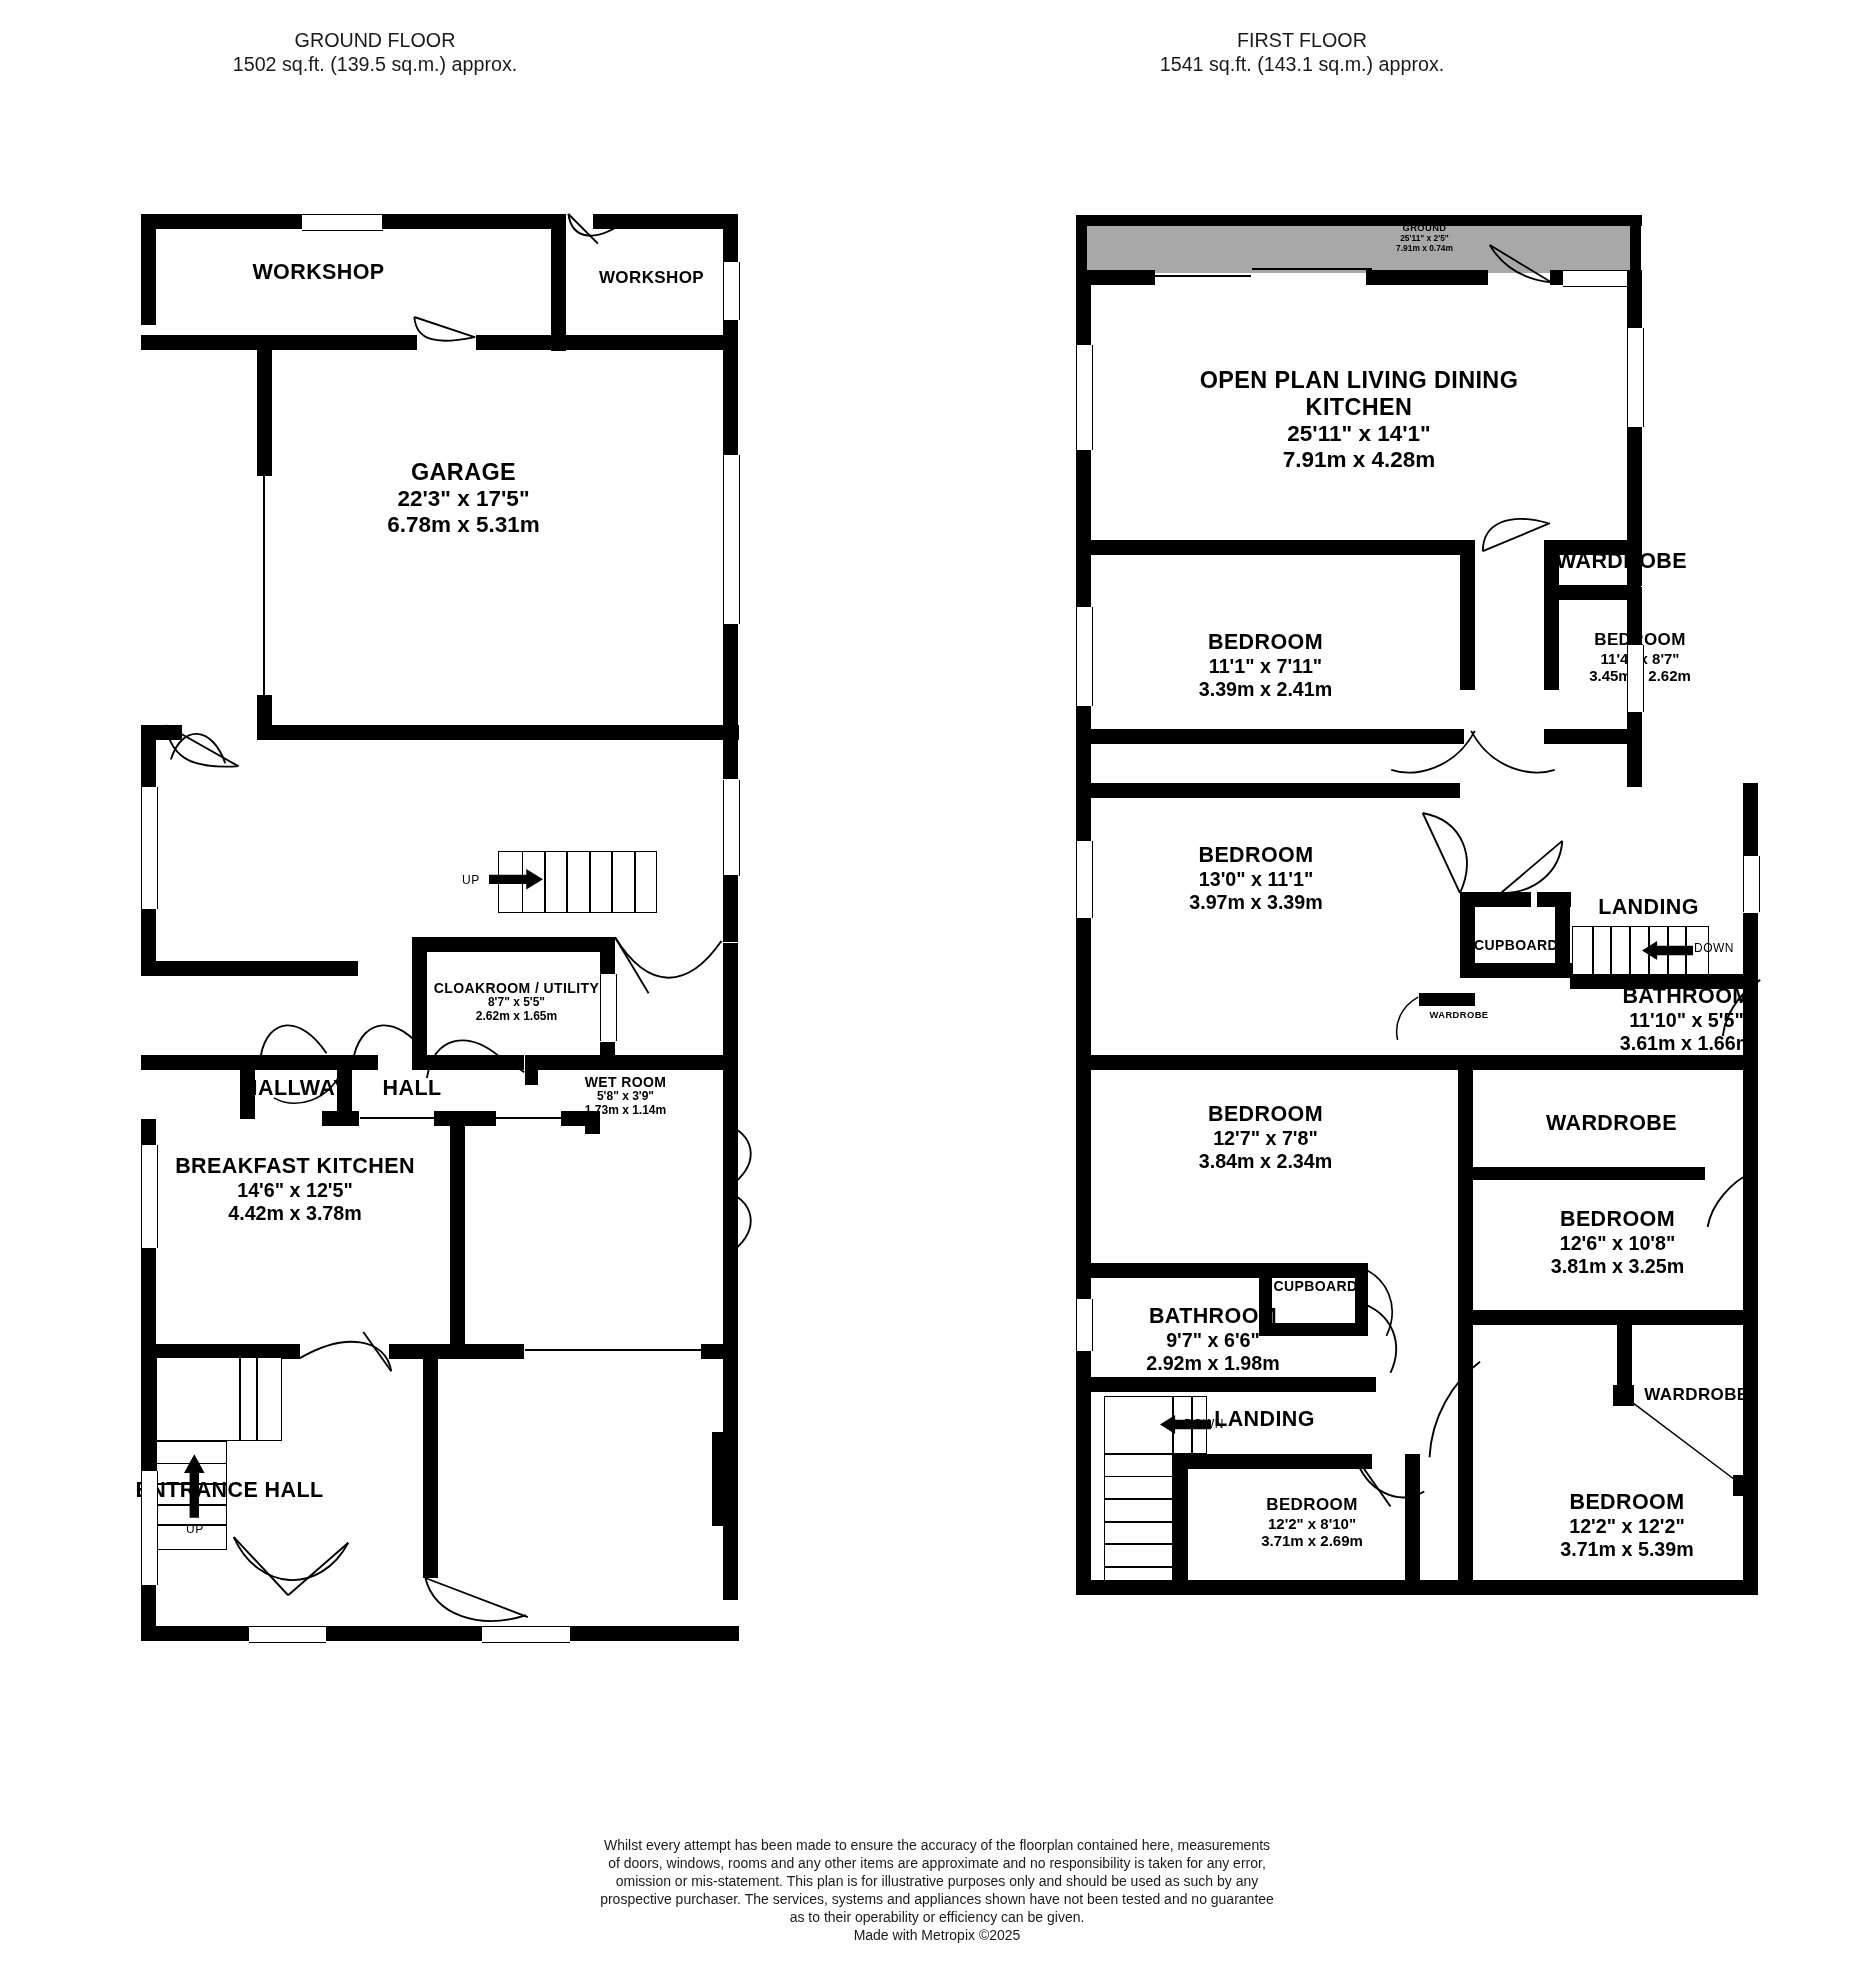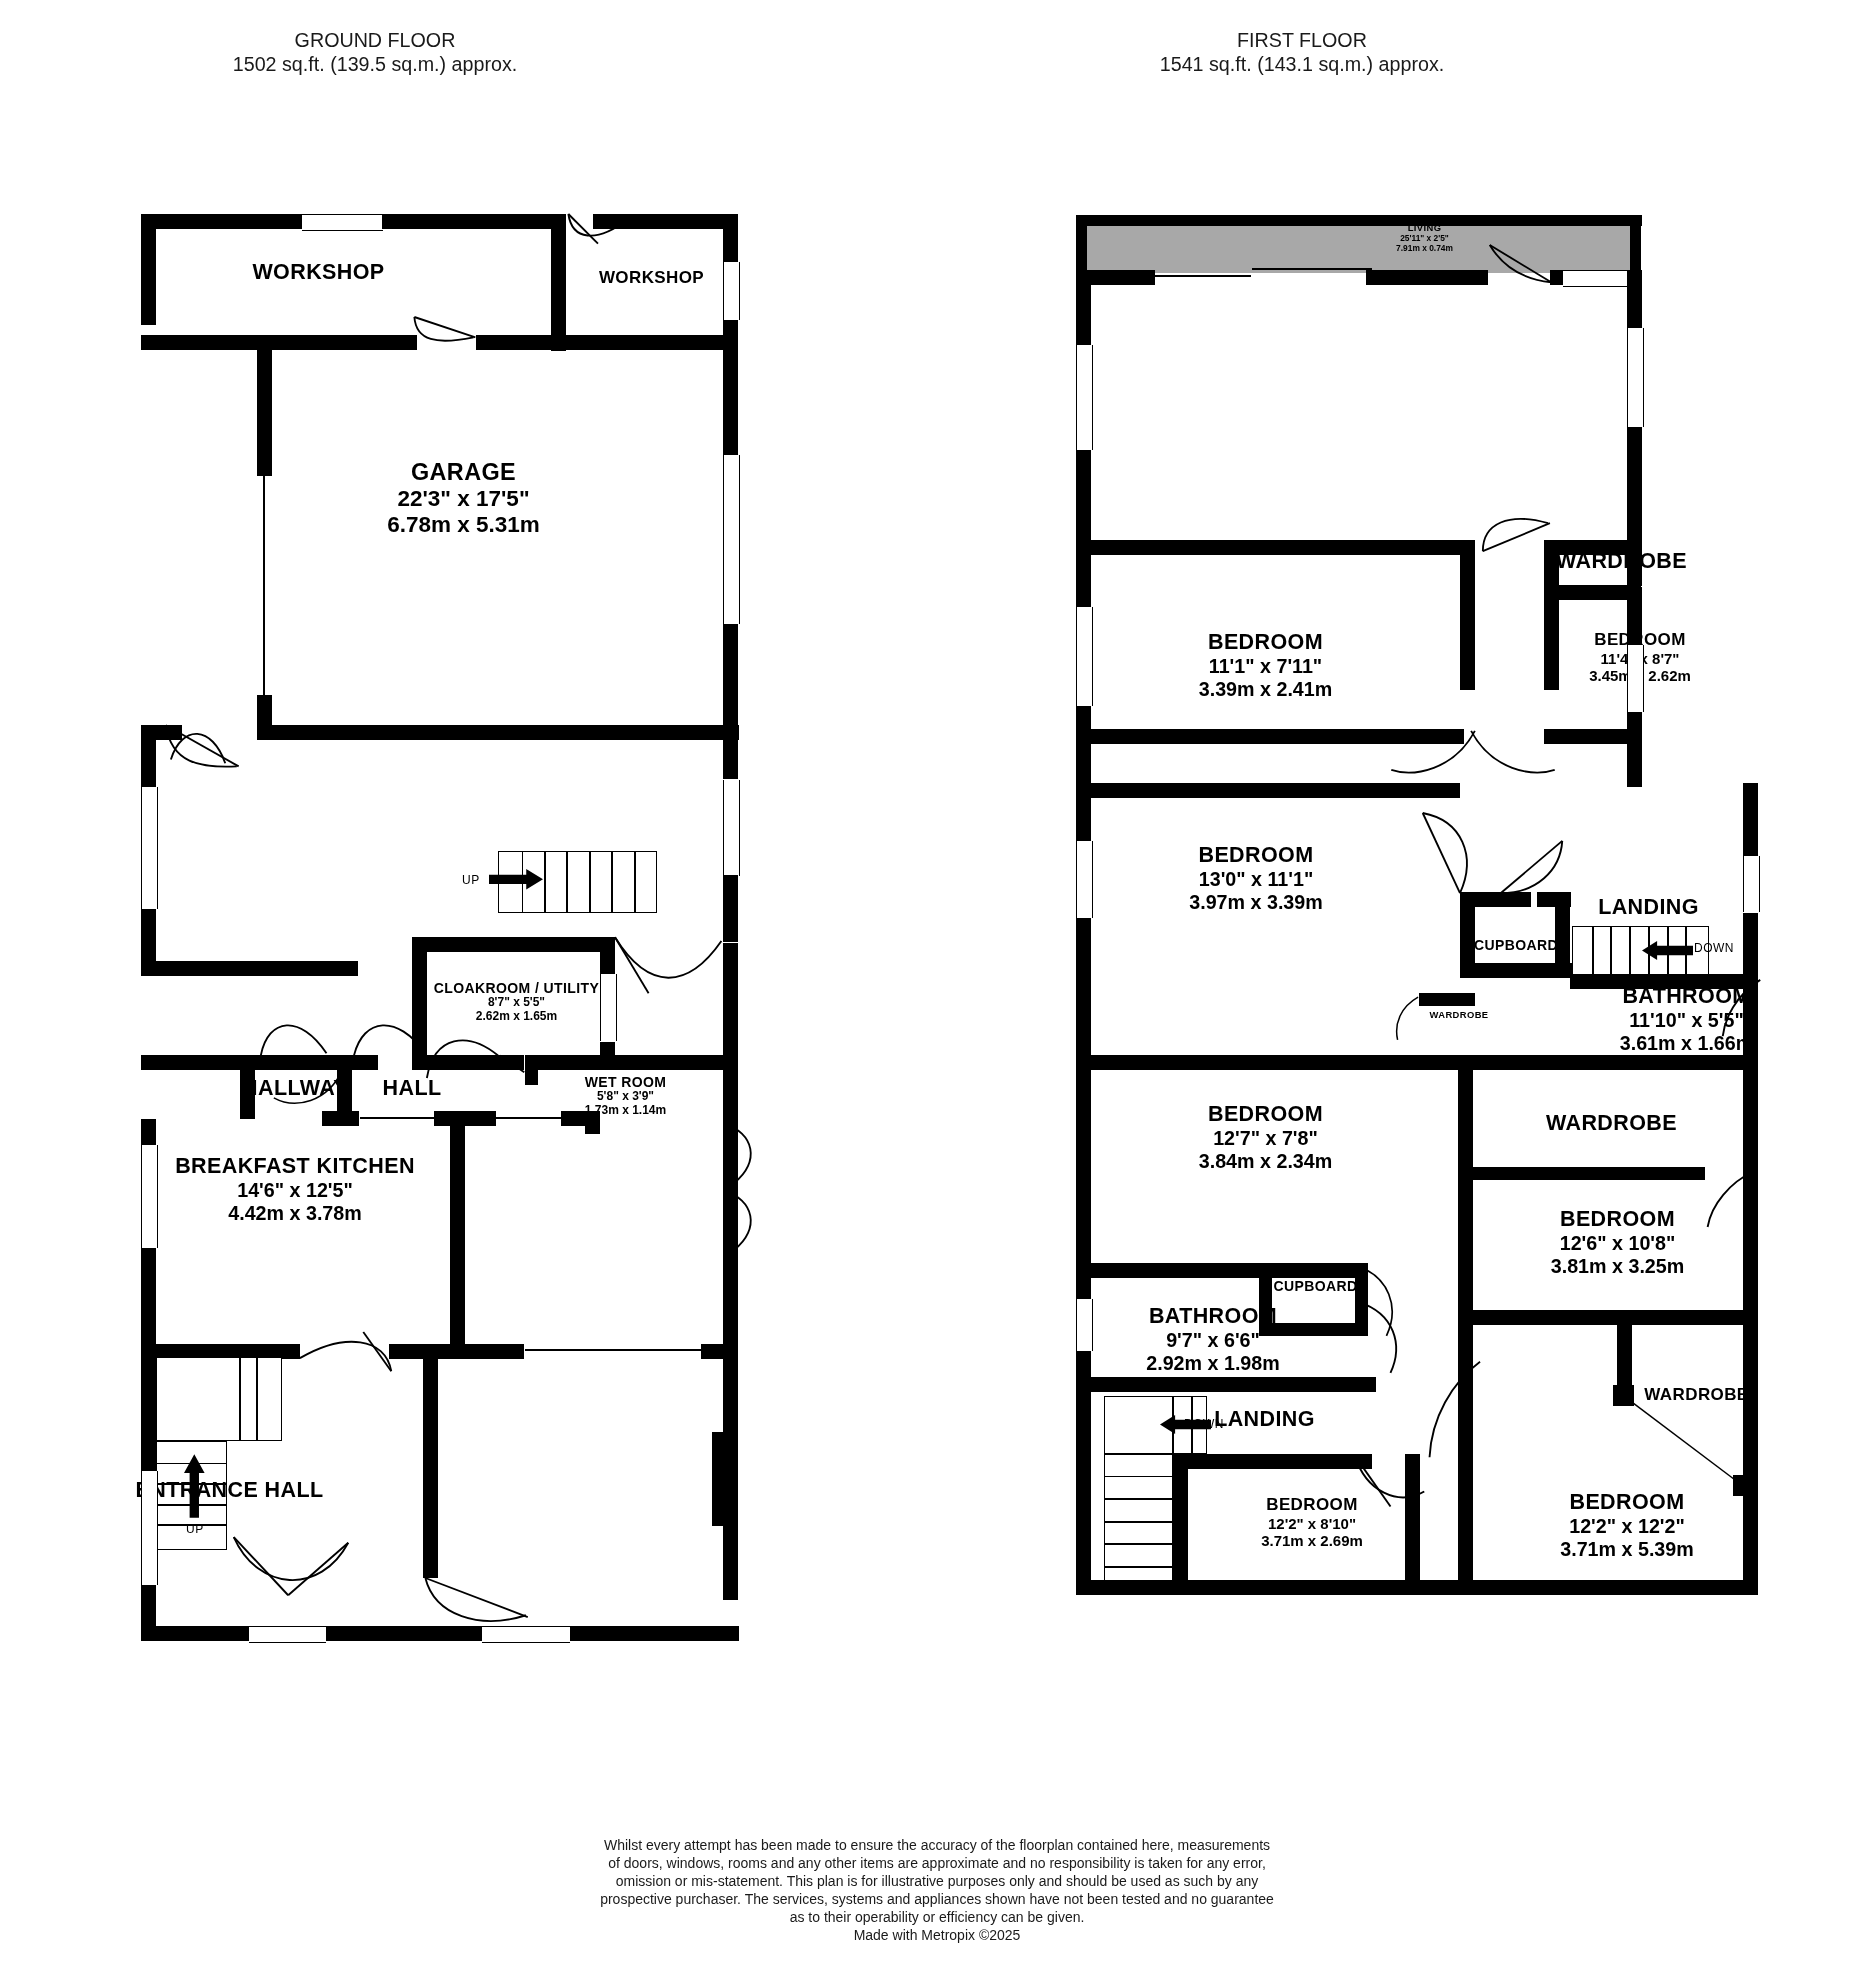--- a/index.html
+++ b/index.html
@@ -333,21 +333,21 @@
 </div>
 
 <div class="plan" id="first-plan">
 
   <div class="balcony-fill" style="left:150px; top:221px; width:543px; height:52px;"></div>
   <div class="w" style="left:139px; top:215px; width:566px; height:11.2px;"></div>
   <div class="w" style="left:139px; top:215px; width:11.2px; height:58px;"></div>
   <div class="w" style="left:693px; top:215px; width:11.2px; height:58px;"></div>
 
   <div class="room tiny" style="left:375px; top:223px; width:225px;">
-    <div class="nm">LIVING</div>
+    <div class="nm">GROUND</div>
     <div class="dim">25'11"  x 2'5"</div>
     <div class="dim">7.91m  x 0.74m</div>
   </div>
 
   <div class="w" style="left:139px; top:270px; width:79px; height:15px;"></div>
   <div class="thin" style="left:217px; top:275px; width:97px; height:1.9px;"></div>
   <div class="thin" style="left:315px; top:268px; width:120px; height:1.9px;"></div>
   <div class="w" style="left:429px; top:270px; width:122px; height:15px;"></div>
   <div class="w" style="left:613px; top:270px; width:13px; height:15px;"></div>
   <div class="win-h" style="position:absolute;left:626px;top:270px;width:79px;height:15px;"></div>
@@ -357,20 +357,26 @@
   </svg>
 
   <div class="w" style="left:139px; top:270px; width:15px; height:75px;"></div>
   <div class="win-v" style="position:absolute;left:139px;top:345px;width:15px;height:105px;"></div>
   <div class="w" style="left:139px; top:450px; width:15px; height:90px;"></div>
 
   <div class="w" style="left:690px; top:270px; width:15px; height:58px;"></div>
   <div class="win-v" style="position:absolute;left:690px;top:328px;width:15px;height:99px;"></div>
   <div class="w" style="left:690px; top:427px; width:15px; height:159px;"></div>
 
+  <div class="room big" style="left:244px; top:367px; width:356px;">
+    <div class="nm">OPEN PLAN LIVING DINING</div>
+    <div class="nm">KITCHEN</div>
+    <div class="dim">25'11"  x 14'1"</div>
+    <div class="dim">7.91m  x 4.28m</div>
+  </div>
 
   <div class="w" style="left:523px; top:540px; width:15px; height:150px;"></div>
   <div class="w" style="left:607px; top:540px; width:15px; height:150px;"></div>
   <div class="w" style="left:607px; top:540px; width:97px; height:15px;"></div>
   <svg class="arc" style="left:538px;top:512px;width:79px;height:41px;" viewBox="0 0 84 44">
     <path d="M8 42 C 8 12, 36 0, 78 12" fill="none" stroke="#000" stroke-width="2"></path>
     <line x1="8" y1="42" x2="80" y2="12" stroke="#000" stroke-width="2"></line>
   </svg>
 
   <div class="w" style="left:139px; top:540px; width:388px; height:15px;"></div>

